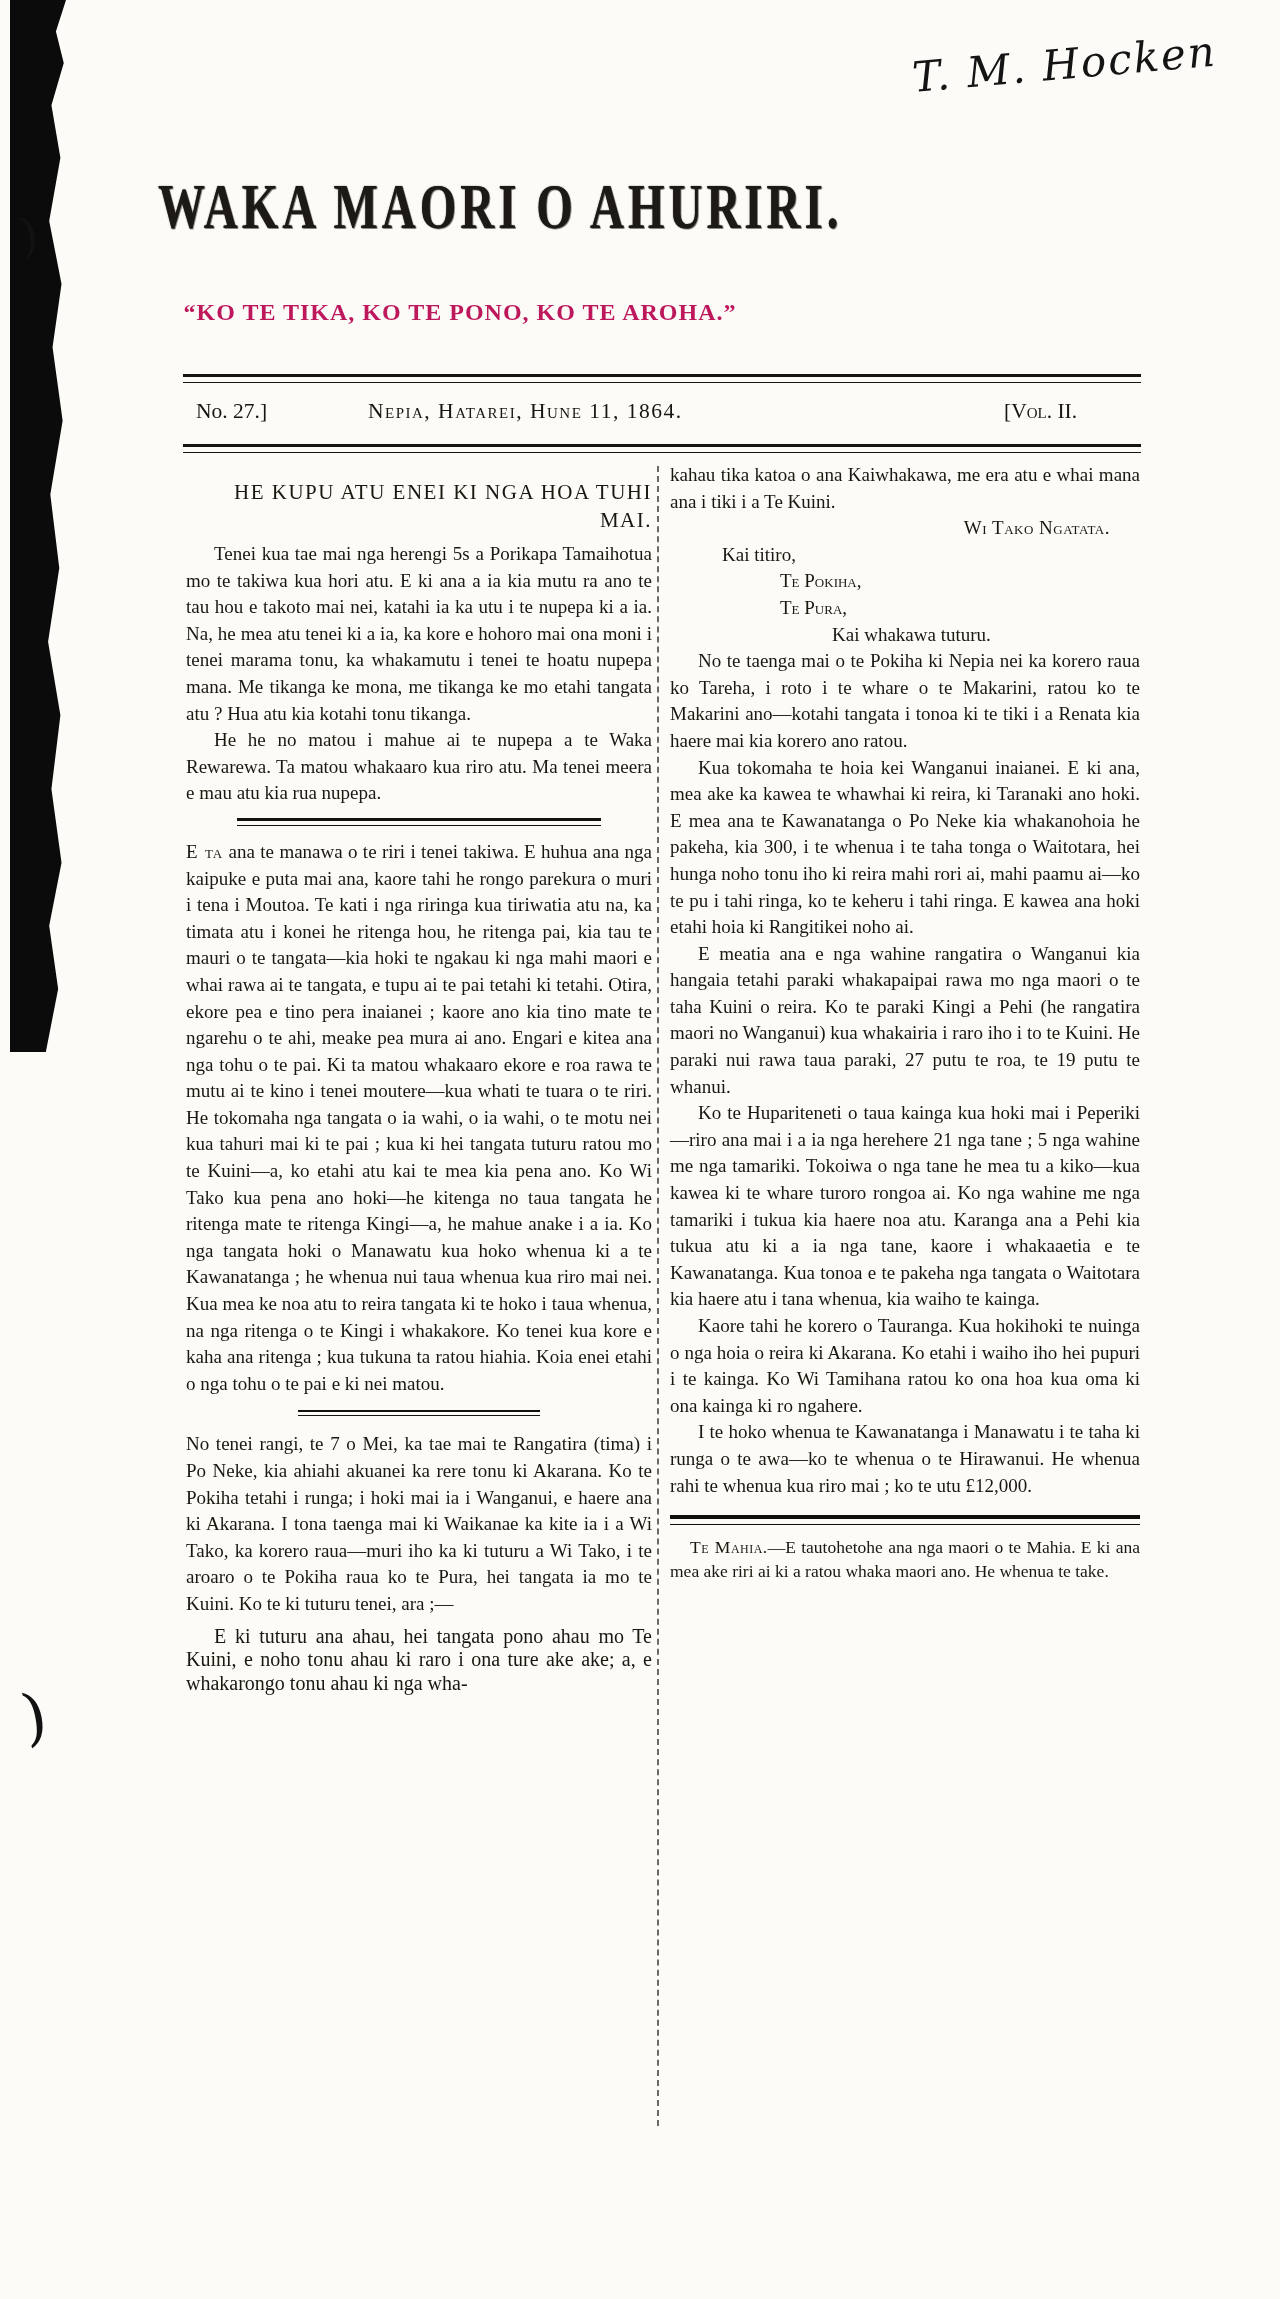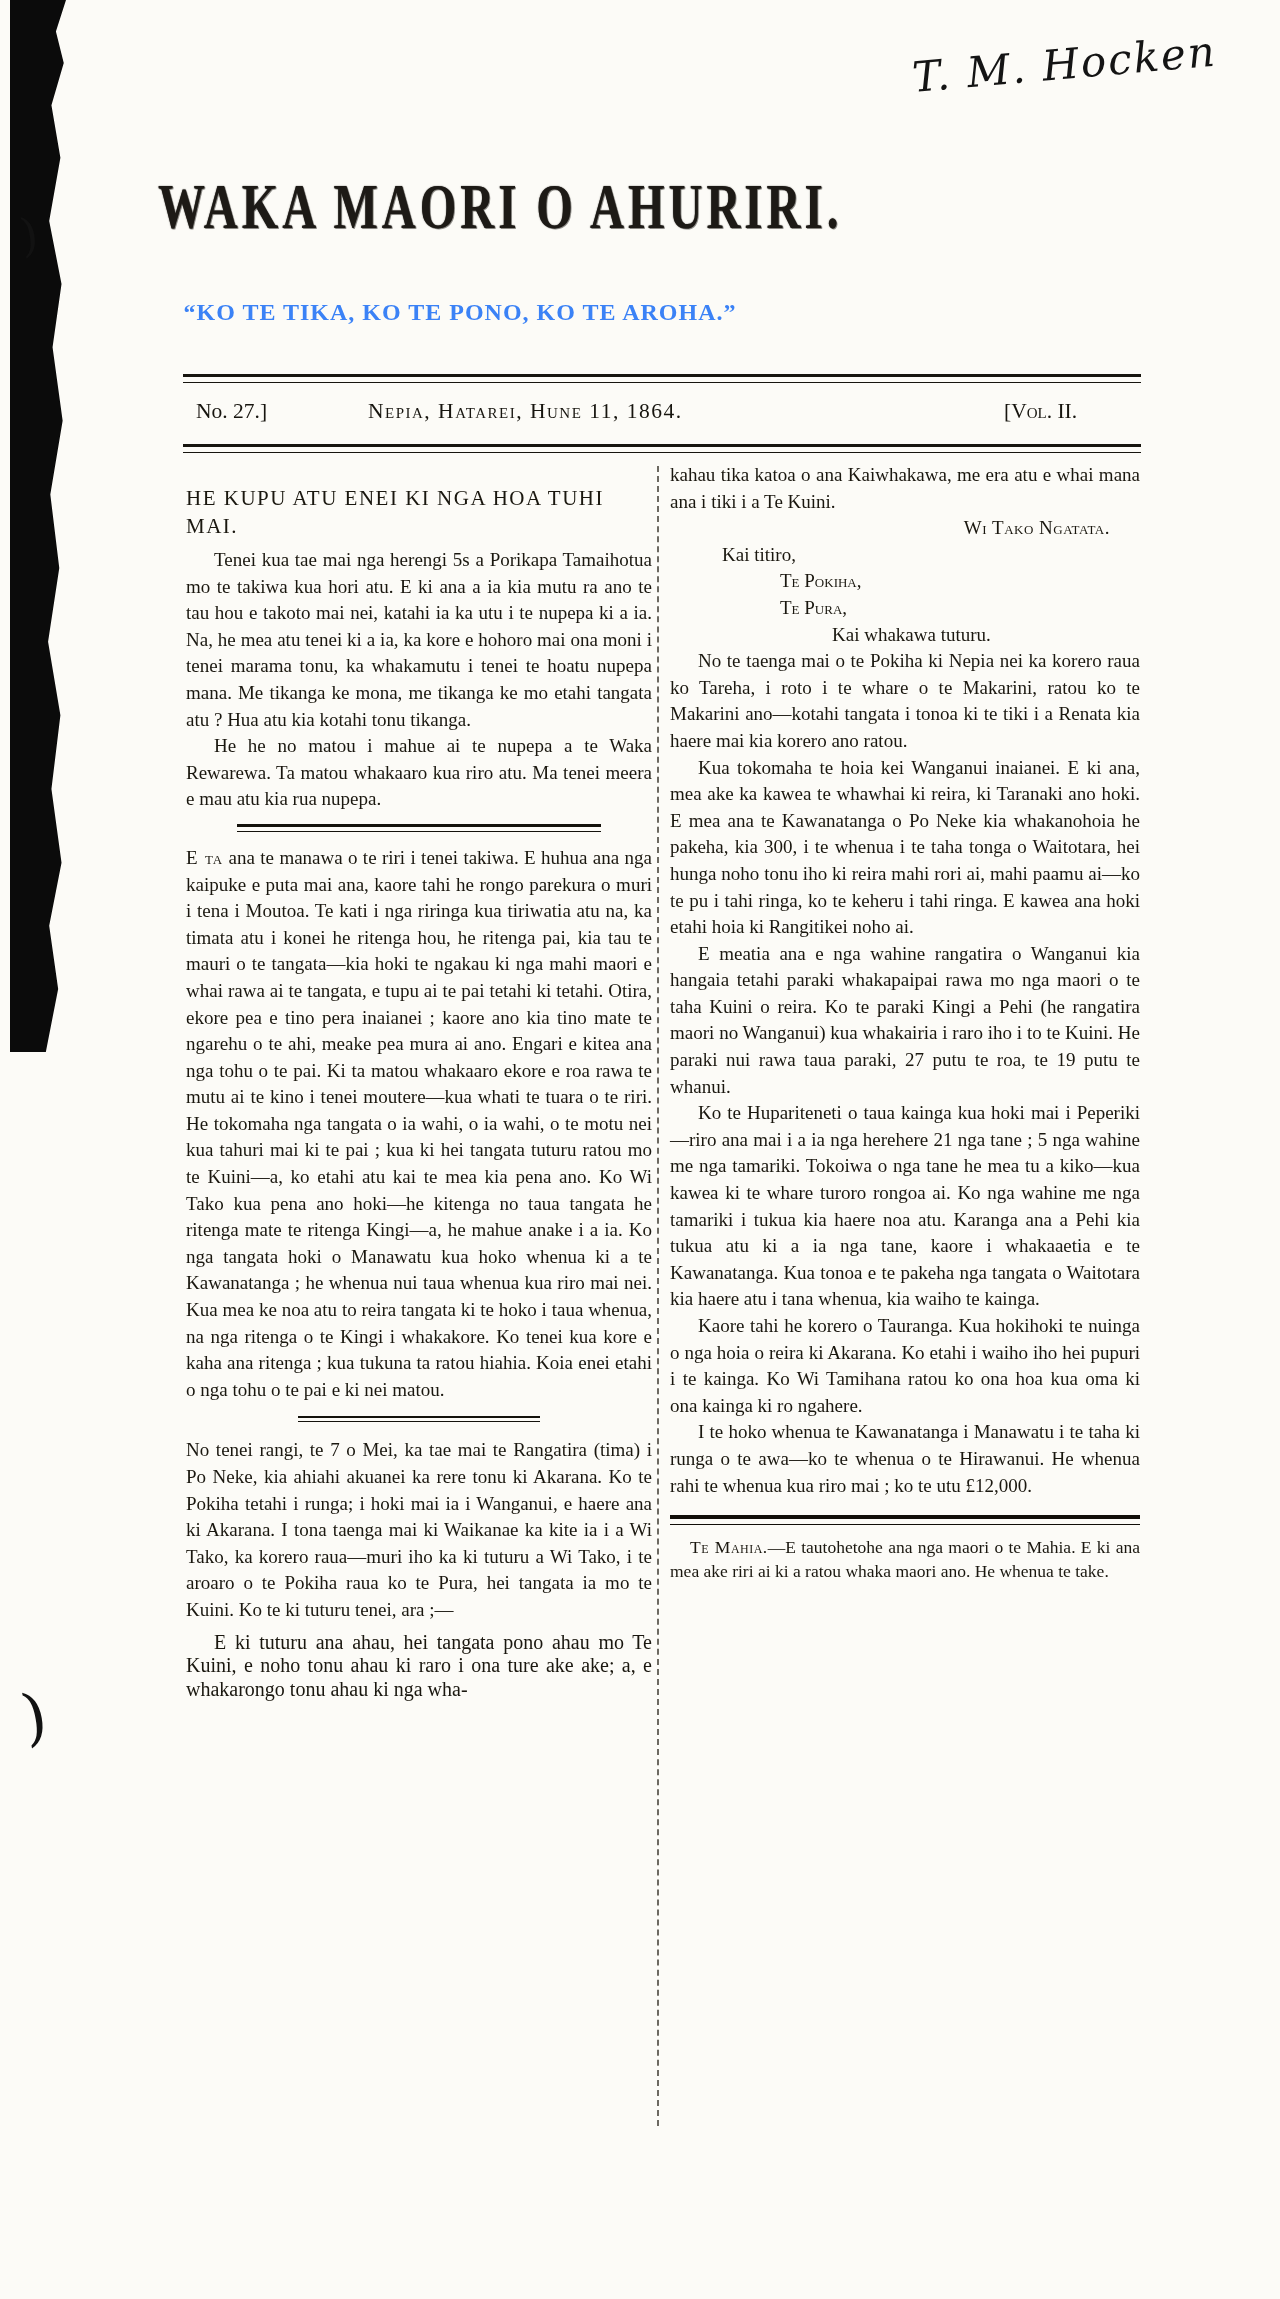--- a/index.html
+++ b/index.html
@@ -27,21 +27,21 @@
 
   .masthead{
     position:absolute;left:158px;top:170px;width:610px;text-align:center;
     font-size:47px;font-weight:bold;letter-spacing:4px;color:#1d1a16;
     transform:scaleY(1.35);transform-origin:top center;
     text-shadow:1px 1px 0 rgba(30,28,24,.45),0 0 1px #2a2723;
     white-space:nowrap;
   }
   .motto{
     position:absolute;left:168px;top:299px;width:584px;text-align:center;
-    font-size:24px;font-weight:bold;letter-spacing:1px;color:#3b82f6;
+    font-size:24px;font-weight:bold;letter-spacing:1px;color:#be185d;
   }
   .rule-double{
     position:absolute;left:183px;width:958px;height:5px;
     border-top:3px solid #17150f;border-bottom:1px solid #17150f;
   }
   .rule-a{top:374px;}
   .rule-b{top:444px;}
   .dateline span{position:absolute;top:399px;font-size:21.5px;color:#17150f;}
   .dl-issue{left:196px;}
   .dl-place{left:368px;letter-spacing:1.5px;font-variant:small-caps;font-size:22px;}
@@ -56,22 +56,22 @@
     position:absolute;font-size:19px;line-height:26.6px;text-align:justify;
     color:#1a170f;
   }
   .col.left{left:186px;top:468px;width:466px;}
   .col.right{left:670px;top:462px;width:470px;}
 
   .col p{margin:0;text-indent:28px;}
   .col p.noindent{text-indent:0;}
 
   .section-heading{
-    font-size:21px;line-height:27.5px;text-align:left;letter-spacing:1.5px;
-    margin:17px 0 7px 0;font-weight:normal;text-indent:0;
+    font-size:21px;line-height:27.5px;text-align:right;letter-spacing:1.5px;
+    margin:11px 0 7px 0;font-weight:normal;text-indent:0;
   }
   .lead-caps{font-variant:small-caps;letter-spacing:1px;}
 
   .rule-short{
     width:78%;margin:11px auto 13px auto;height:4px;
     border-top:3.5px solid #14120c;border-bottom:1.2px solid #14120c;
   }
   .rule-short2{
     width:52%;margin:13px auto 15px auto;height:3px;
     border-top:2.5px solid #14120c;border-bottom:1.2px solid #14120c;

